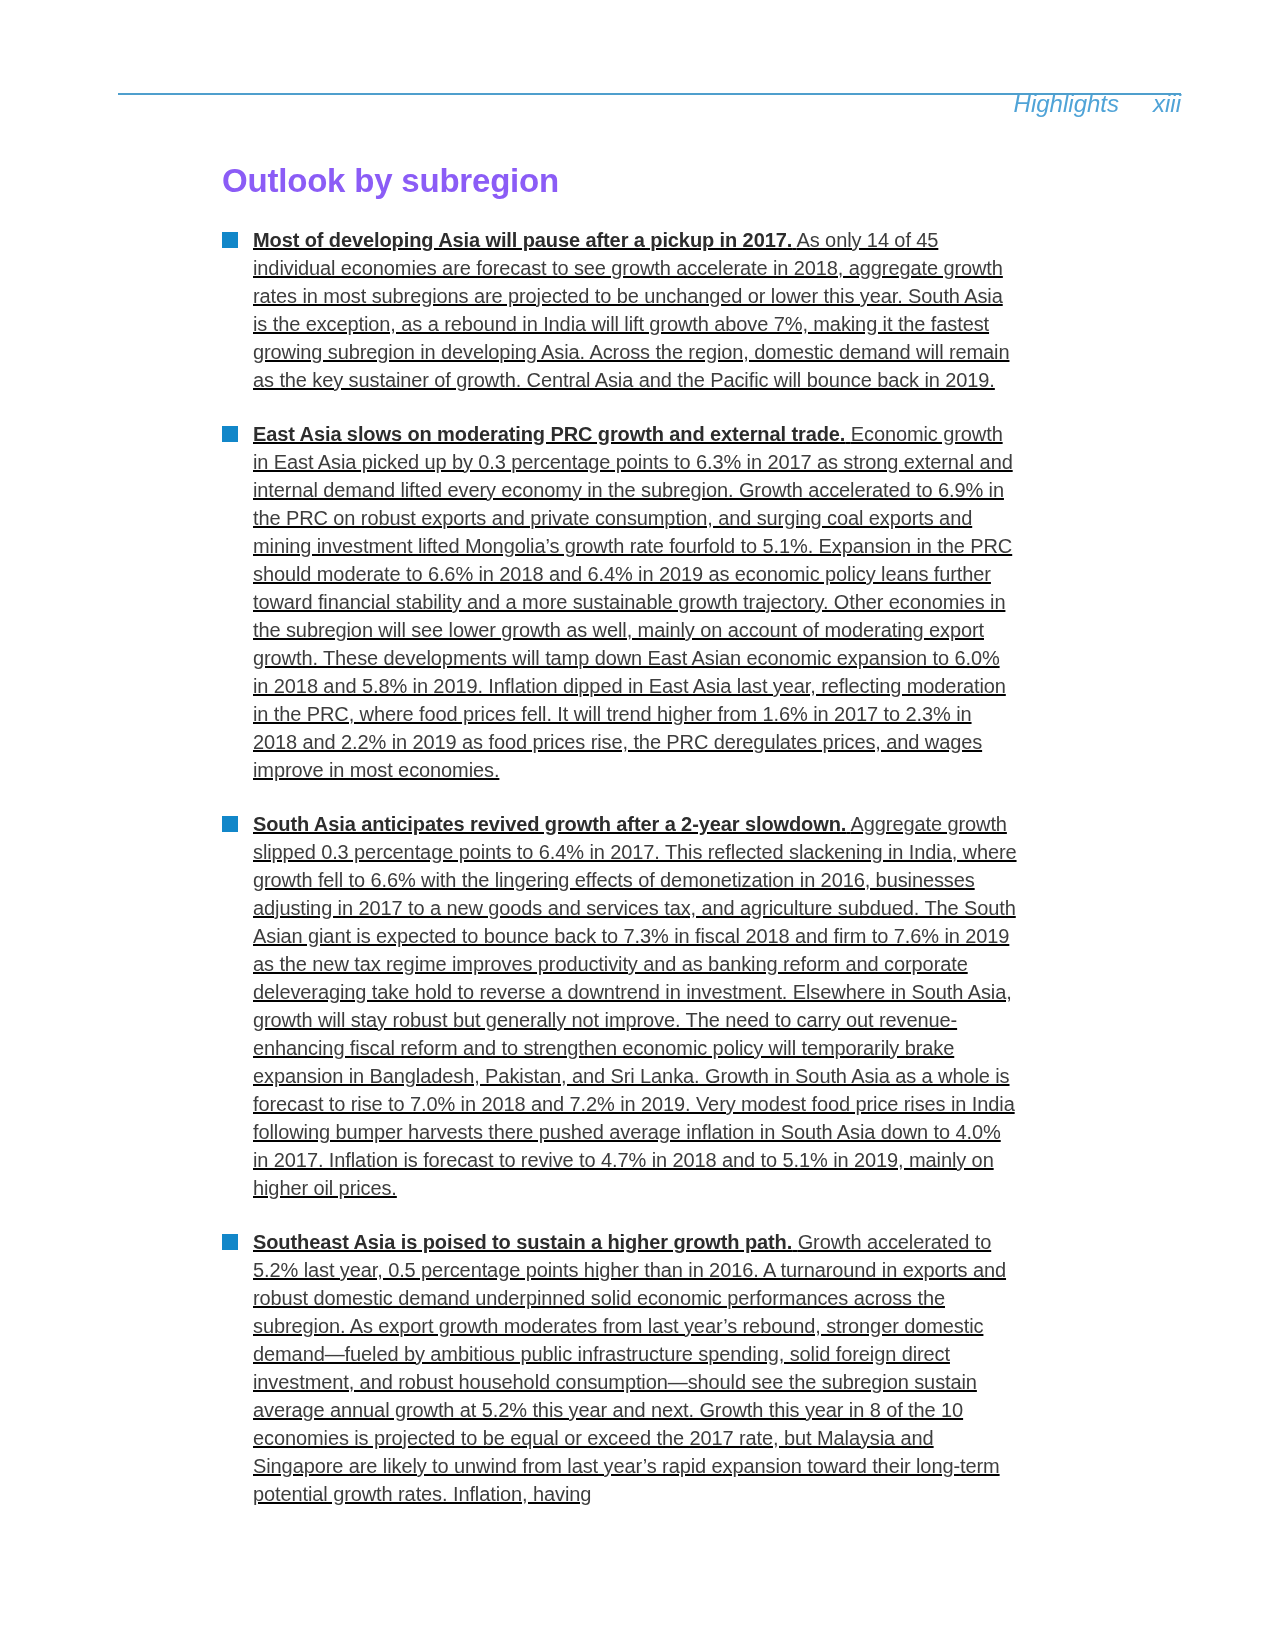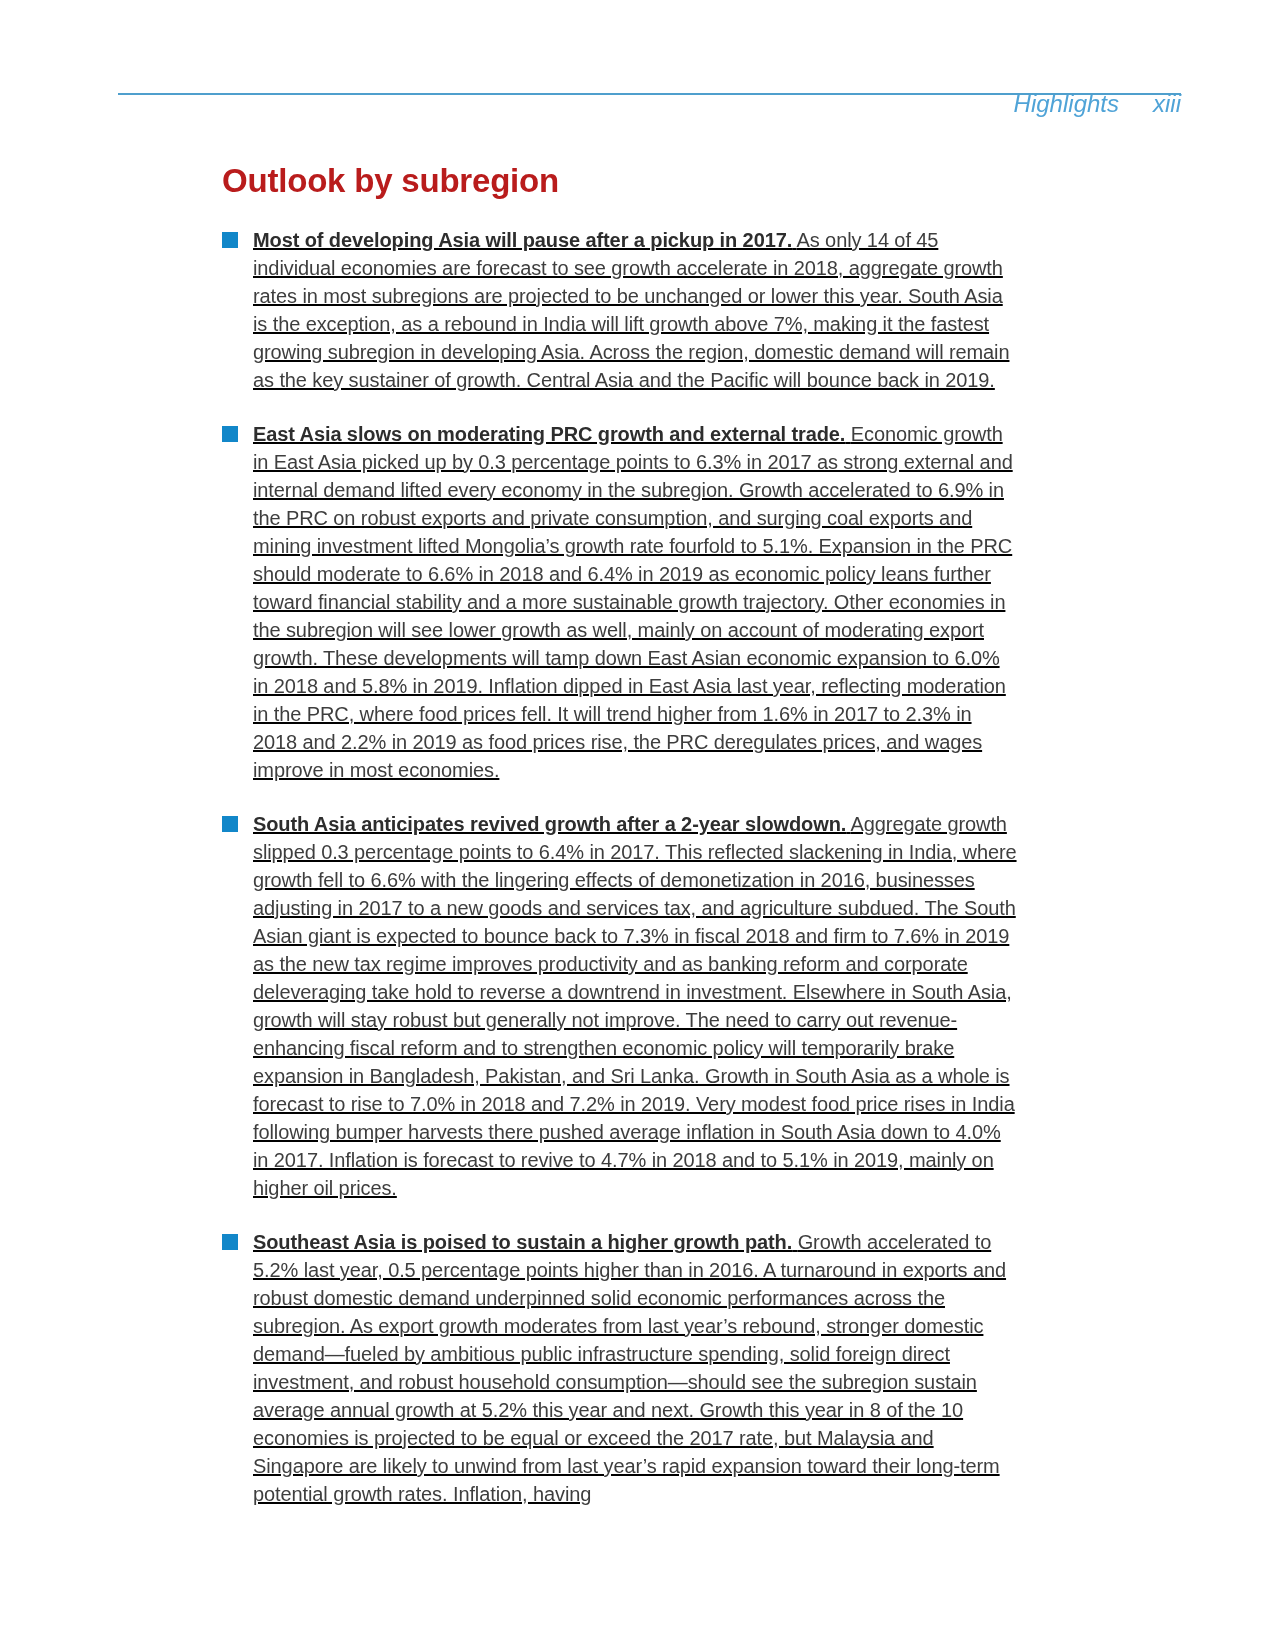--- a/index.html
+++ b/index.html
@@ -32,21 +32,21 @@
   }
   .content {
     position: absolute;
     top: 162px;
     left: 222px;
     width: 795px;
   }
   .section-title {
     font-size: 33px;
     font-weight: 700;
-    color: #b91c1c;
+    color: #8b5cf6;
     letter-spacing: -0.2px;
     line-height: 1.15;
     margin-bottom: 26px;
   }
   .bullet-item {
     display: flex;
     align-items: flex-start;
     margin-bottom: 26px;
     text-decoration: underline;
   }

